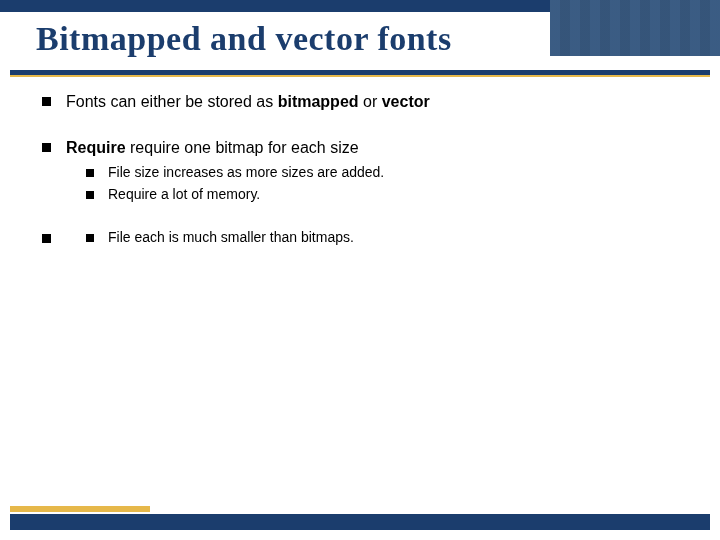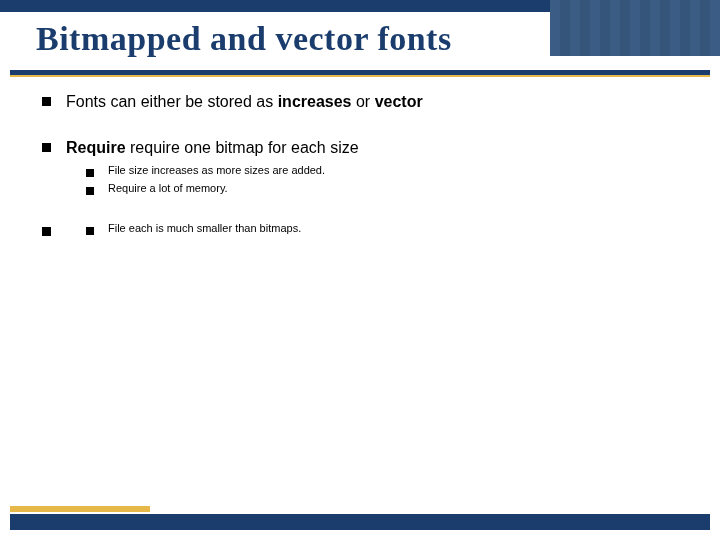--- a/index.html
+++ b/index.html
@@ -82,21 +82,21 @@
     left: 0;
     top: 5px;
     width: 9px;
     height: 9px;
     background: #000;
   }
   ul.level2 {
     list-style: none;
     padding: 0;
     margin: 6px 0 0 20px;
-    font-size: 11px;
+    font-size: 14px;
   }
   ul.level2 > li {
     position: relative;
     padding-left: 22px;
     margin-bottom: 4px;
   }
   ul.level2 > li::before {
     content: "";
     position: absolute;
     left: 0;
@@ -129,21 +129,21 @@
 <body>
 
 <div class="slide">
   <div class="header-band"></div>
   <div class="title">Bitmapped and vector fonts</div>
   <div class="title-rule"></div>
 
   <div class="content">
     <ul class="level1">
       <li>
-        <span>Fonts can either be stored as <b>increases</b> or <b>vector</b></span>
+        <span>Fonts can either be stored as <b>bitmapped</b> or <b>vector</b></span>
       </li>
       <li>
         <span><b>Require</b> require one bitmap for each size</span>
         <ul class="level2">
           <li>
             <span>File size increases as more sizes are added.</span>
           </li>
           <li>
             <span>Require a lot of memory.</span>
           </li>

